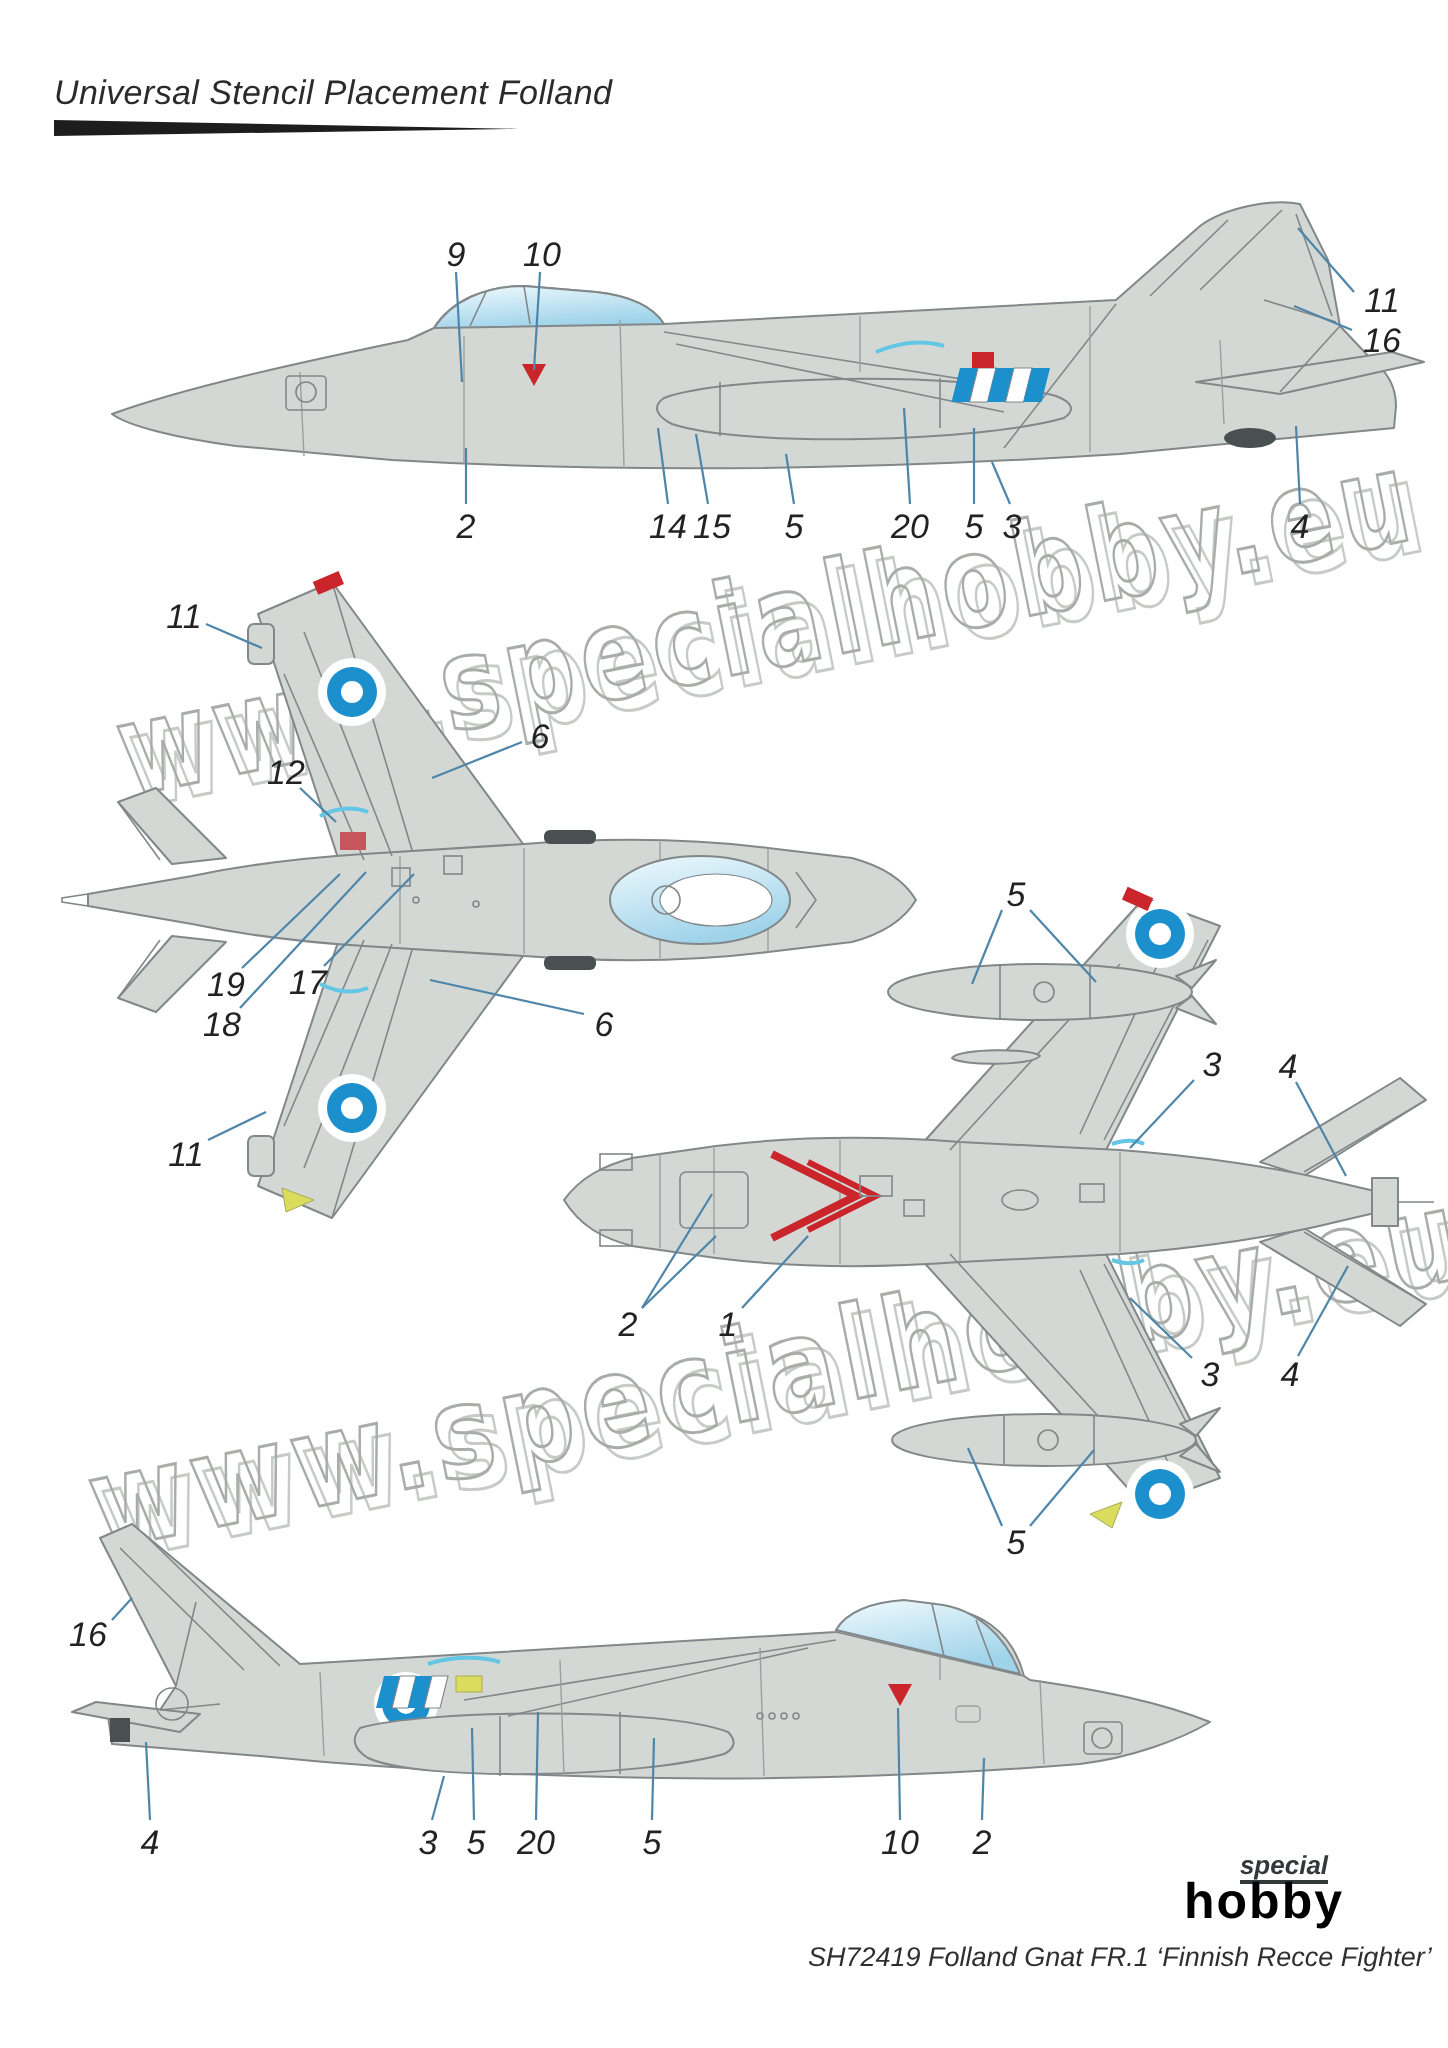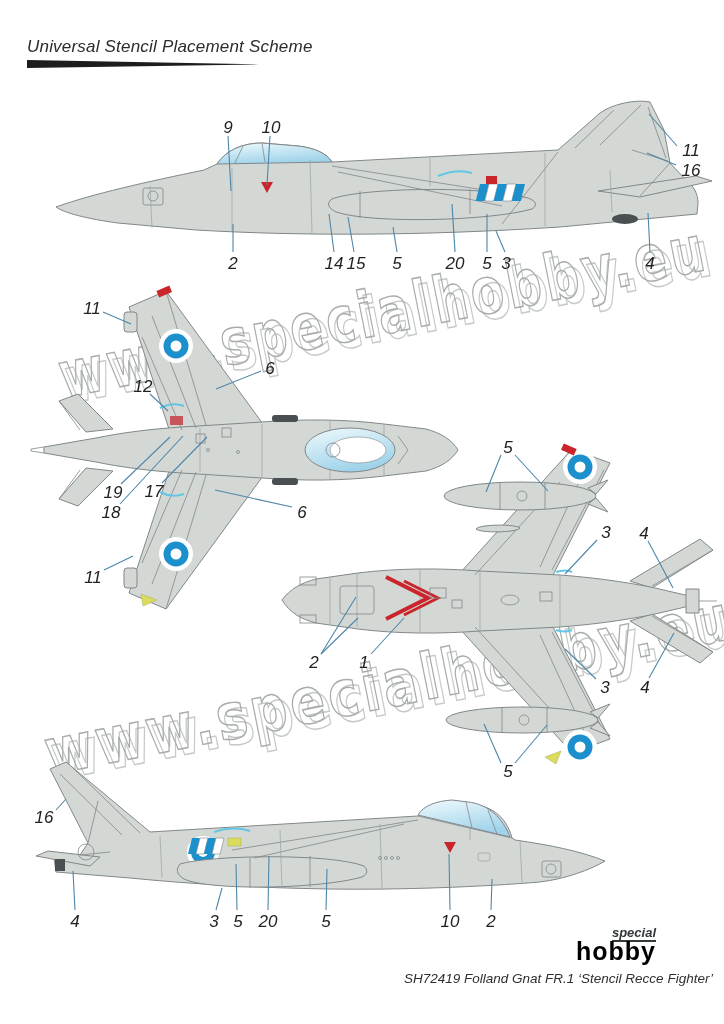--- a/index.html
+++ b/index.html
@@ -19,31 +19,31 @@
   .red{fill:#c9252b;stroke:none;}
   .blu{fill:#1b90cc;stroke:none;}
   .cyn{fill:none;stroke:#62c6e4;stroke-width:2;}
   .ylw{fill:#d9dc5d;stroke:#a8ab55;stroke-width:0.5;}
   .leader{stroke:#4e86a9;stroke-width:1.1;fill:none;}
   text.callout{font-family:"Liberation Sans",sans-serif;font-style:italic;font-size:17px;
                fill:#222;text-anchor:middle;}
   text.wm{font-family:"DejaVu Sans",sans-serif;font-weight:bold;font-size:64px;
           fill:none;stroke:#a8ada9;stroke-width:1.5px;letter-spacing:5px;}
   text.wm.back{stroke:#c6cbc7;}
-  .logo{position:absolute;left:576px;top:926px;display:flex;flex-direction:column;
-        align-items:flex-end;line-height:1;}
+  .logo{position:absolute;left:592px;top:926px;display:flex;flex-direction:column;
+        align-items:center;line-height:1;}
   .logo-special{font-style:italic;font-weight:bold;font-size:13px;color:#33383b;
         margin-left:20px;border-bottom:2px solid #33383b;padding-bottom:1px;}
   .logo-hobby{font-weight:bold;font-size:25px;color:#000000;letter-spacing:1px;margin-top:-3px;}
   .footer{position:absolute;left:404px;top:971px;font-style:italic;font-size:13.5px;color:#2f2f2f;}
 </style>
 </head>
 <body>
 
-<div class="title">Universal Stencil Placement Scheme</div>
+<div class="title">Universal Stencil Placement Folland</div>
 <div class="swoosh"></div>
 
 <svg class="sheet" width="724" height="1024" viewBox="0 0 724 1024">
   <defs>
     <linearGradient id="cnpg" x1="0" y1="0" x2="0.4" y2="1">
       <stop offset="0" stop-color="#f0fafd"></stop>
       <stop offset="1" stop-color="#9fd3ea"></stop>
     </linearGradient>
   </defs>
 
@@ -298,13 +298,13 @@
       <line x1="491" y1="910" x2="492" y2="879" class="leader"></line>
       <text x="491" y="927" class="callout">2</text>
     </g>
 </svg>
 
 <div class="logo">
   <span class="logo-special">special</span>
   <span class="logo-hobby">hobby</span>
 </div>
 
-<div class="footer">SH72419  Folland Gnat FR.1 ‘Stencil Recce Fighter’</div>
+<div class="footer">SH72419  Folland Gnat FR.1 ‘Finnish Recce Fighter’</div>
 
 </body></html>

